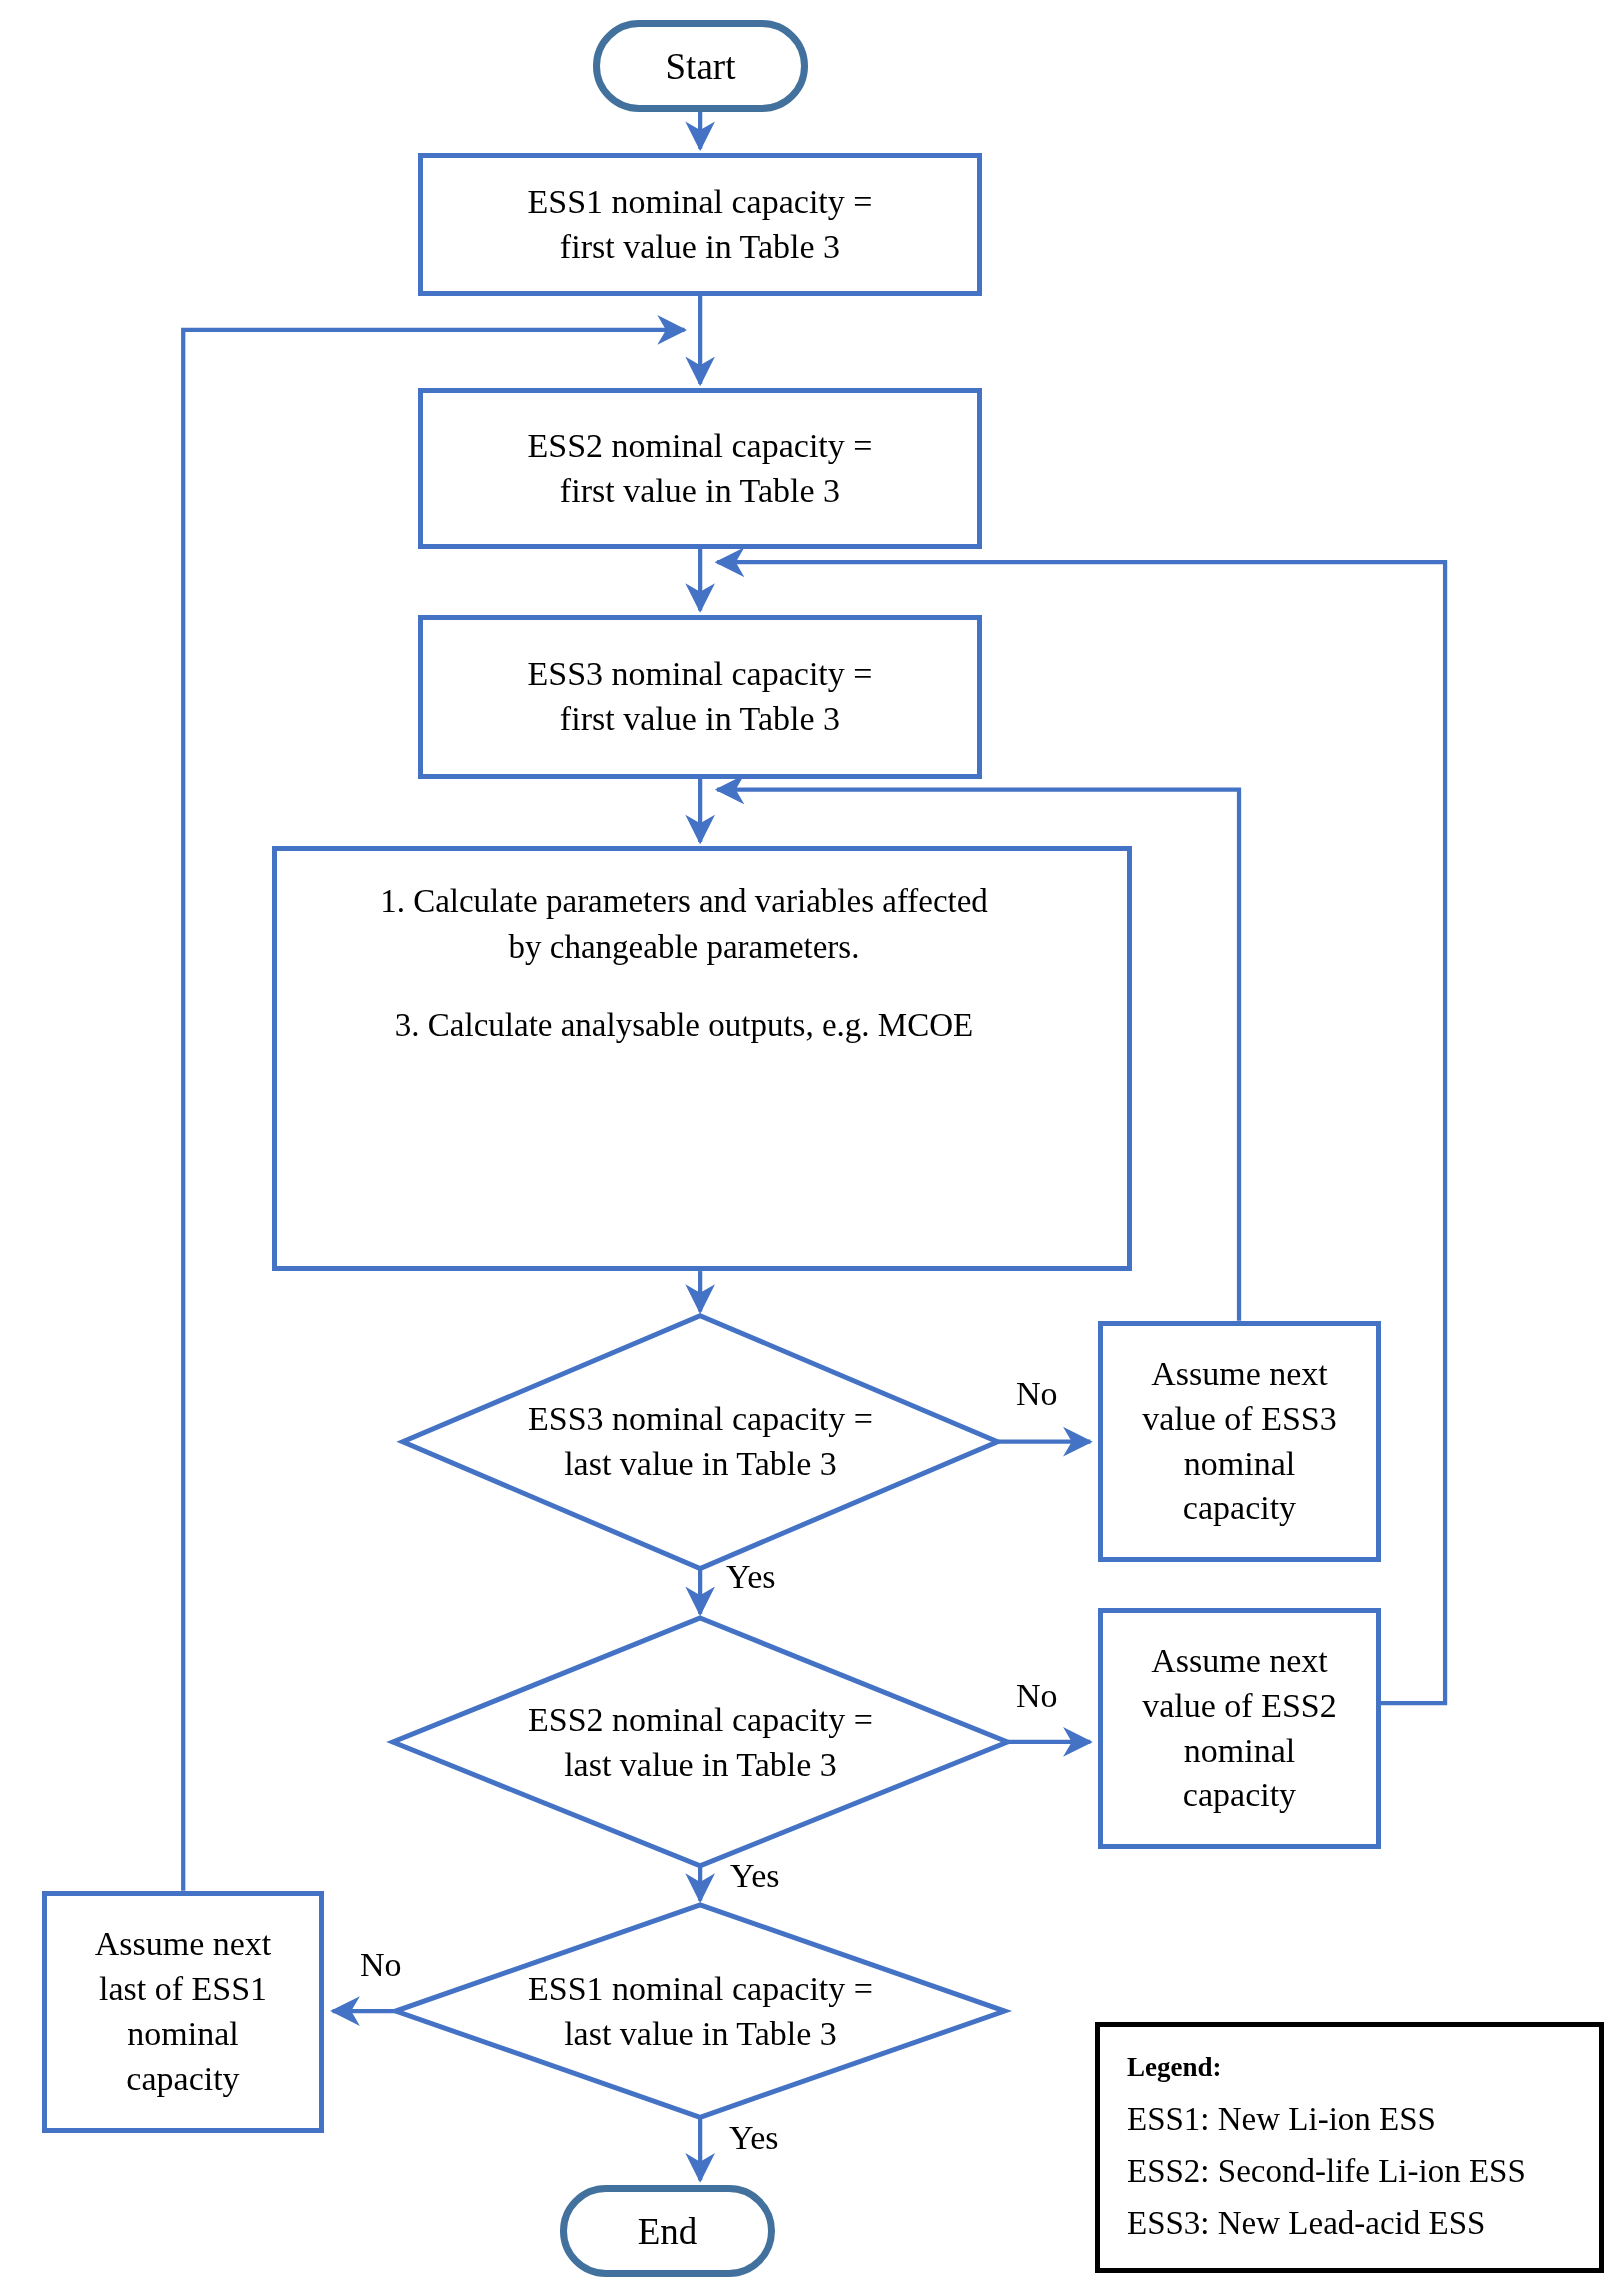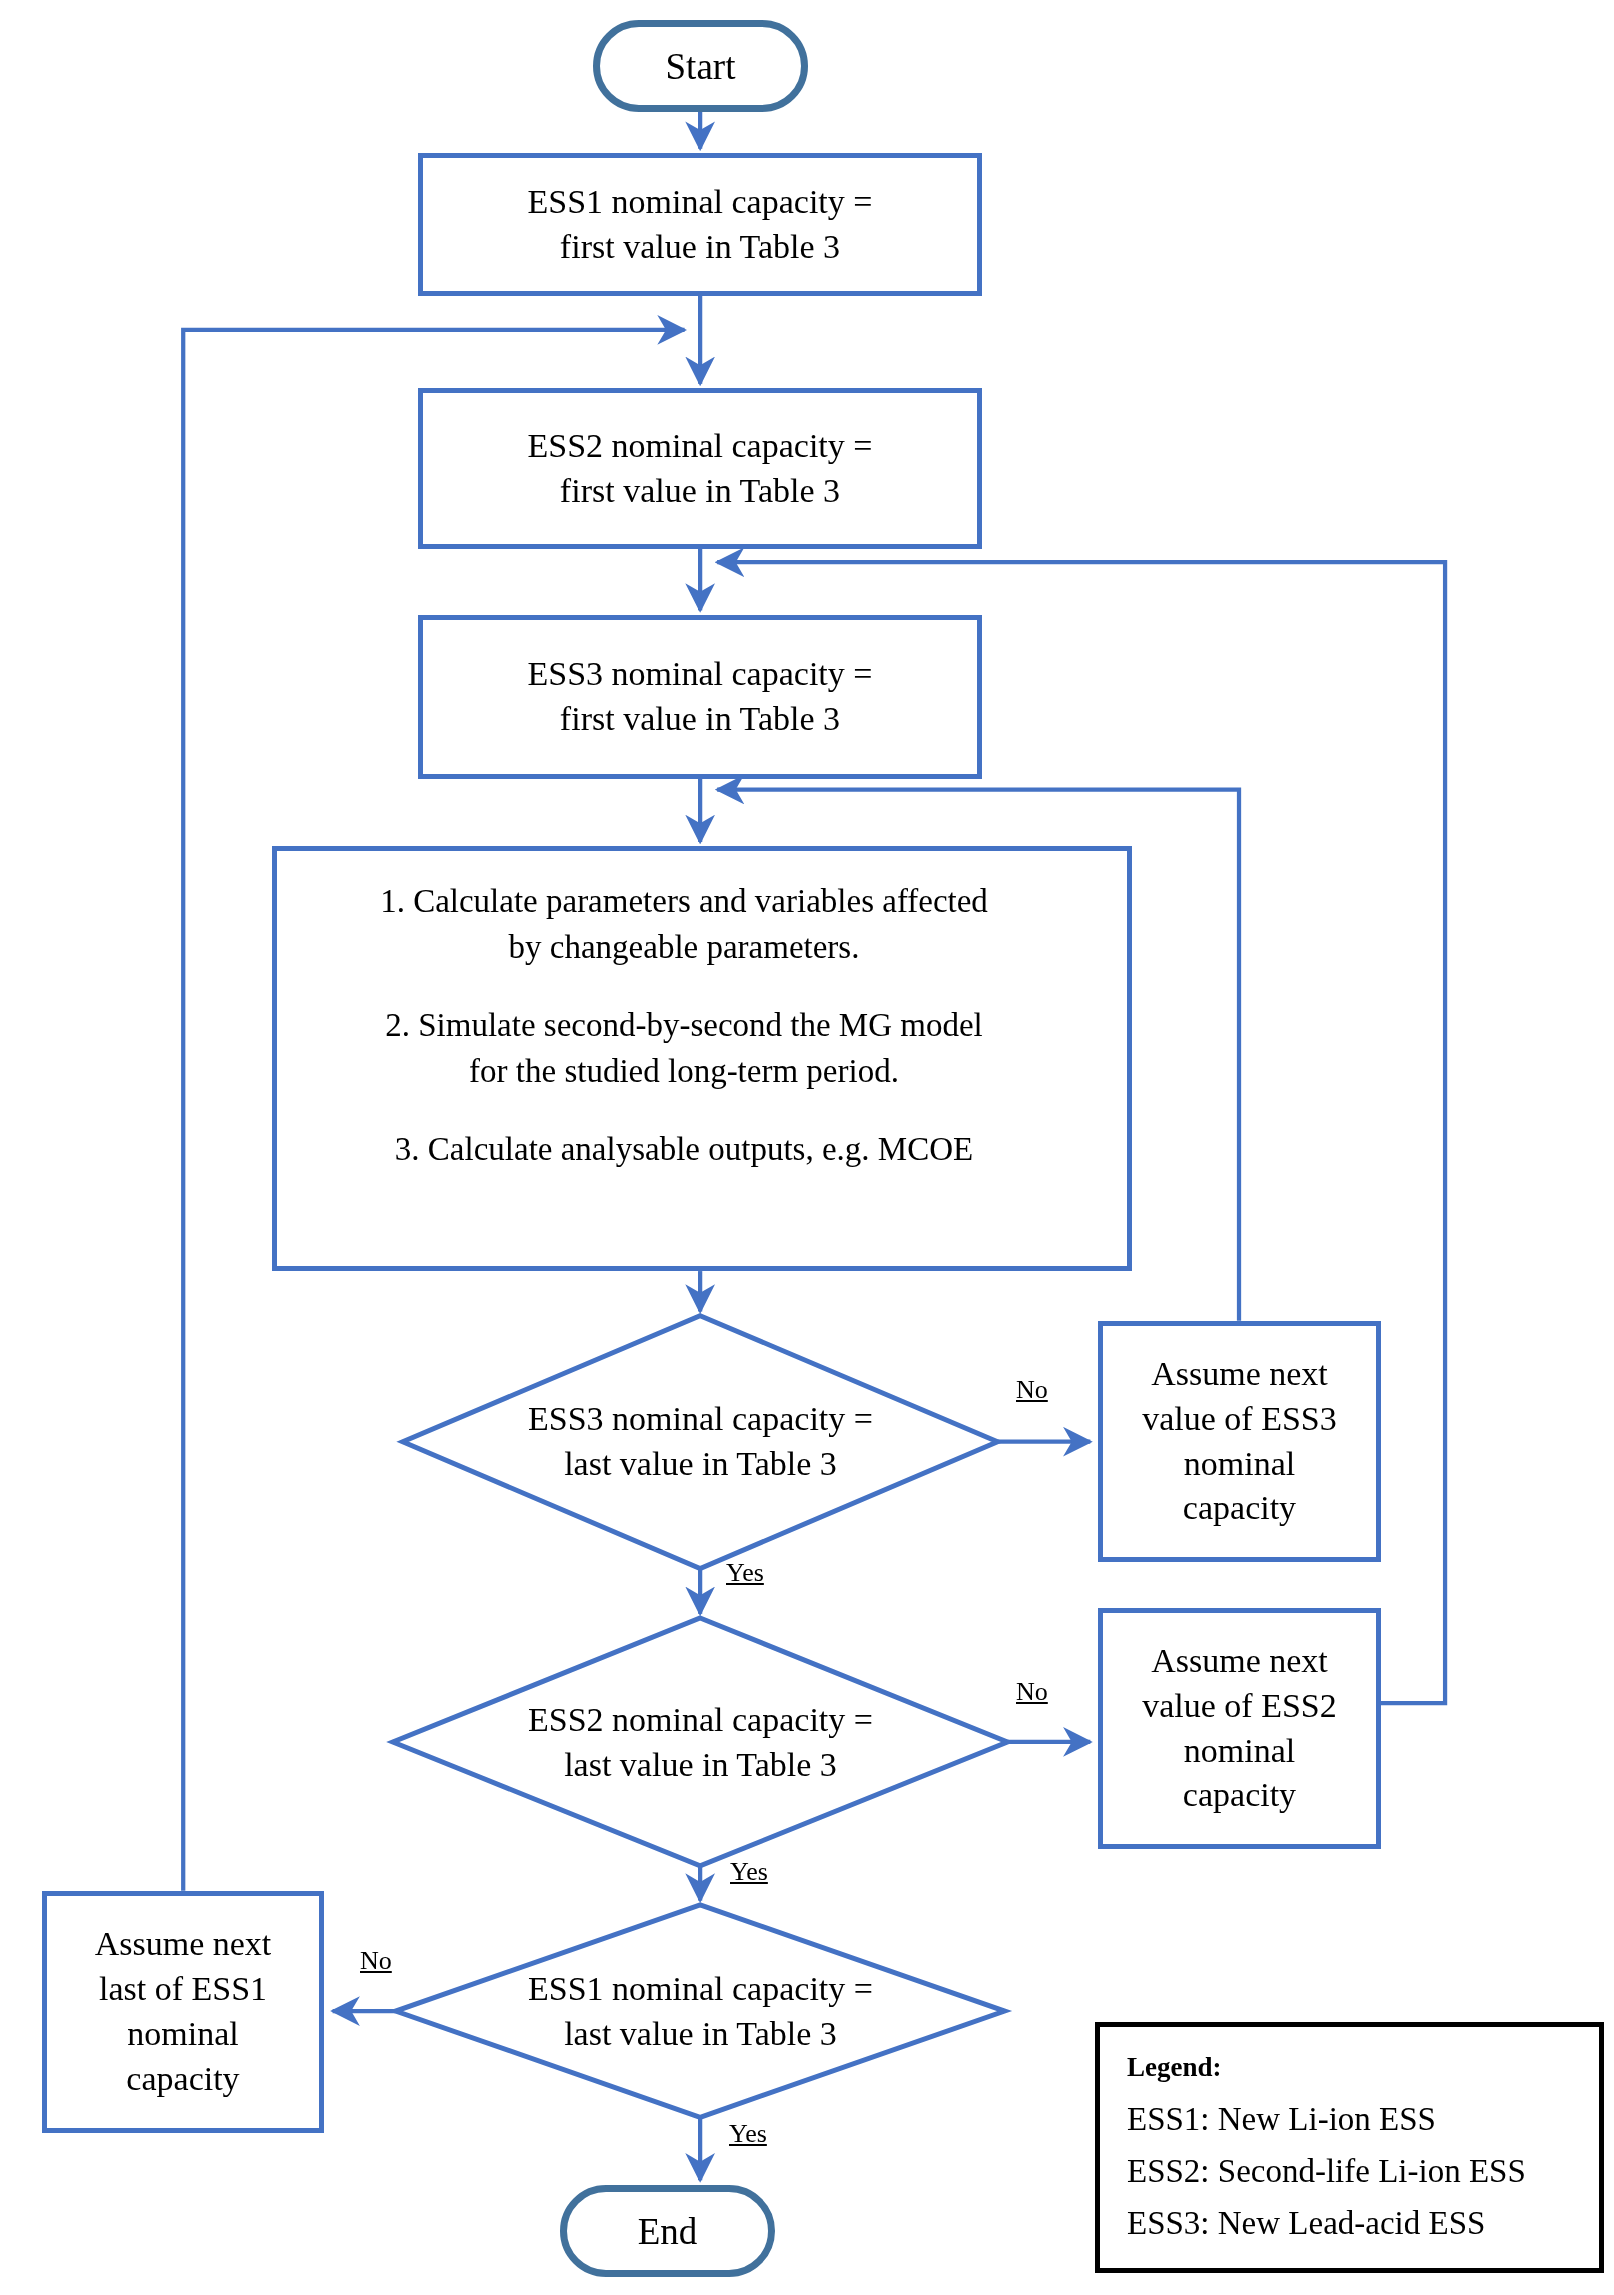--- a/index.html
+++ b/index.html
@@ -18,21 +18,21 @@
   }
   .diamond-label{
     position:absolute;display:flex;flex-direction:column;align-items:center;justify-content:center;
     text-align:center;font-size:34px;line-height:1.32;pointer-events:none;
   }
   .process-box{
     position:absolute;background:#fff;border:5px solid #4472C4;box-sizing:border-box;
     font-size:33px;line-height:1.38;padding:28px 64px 0 28px;text-align:left;
   }
   .process-box p{margin:0 0 33px 0;}
-  .edge-label{position:absolute;font-size:26px;text-decoration:underline;}
+  .edge-label{position:absolute;font-size:34px;}
   .legend-box{
     position:absolute;background:#fff;border:5.7px solid #000;box-sizing:border-box;
     font-size:33px;line-height:52px;padding:14px 7px 7px 27px;
   }
   .legend-title{font-weight:bold;font-size:27px;}
   .line{display:block;}
 </style>
 </head>
 <body>
 
@@ -85,24 +85,20 @@
     <span class="line">ESS3 nominal capacity =</span>
     <span class="line">first value in Table 3</span>
   </div>
 
   <div class="process-box" style="left:256px;top:846px;width:860px;height:425px;text-align:center;">
     <p>
       <span class="line">1. Calculate parameters and variables affected</span>
       <span class="line">by changeable parameters.</span>
     </p>
     <p>
-      <span class="line">2. Simulate second-by-second the MG model</span>
-      <span class="line">for the studied long-term period.</span>
-    </p>
-    <p>
       <span class="line">3. Calculate analysable outputs, e.g. MCOE</span>
     </p>
   </div>
 
   <div class="diamond-label" style="left:401px;top:1378px;width:567px;height:127px;">
     <span class="line">ESS3 nominal capacity =</span>
     <span class="line">last value in Table 3</span>
   </div>
   <div class="diamond-label" style="left:401px;top:1679px;width:567px;height:127px;">
     <span class="line">ESS2 nominal capacity =</span>

